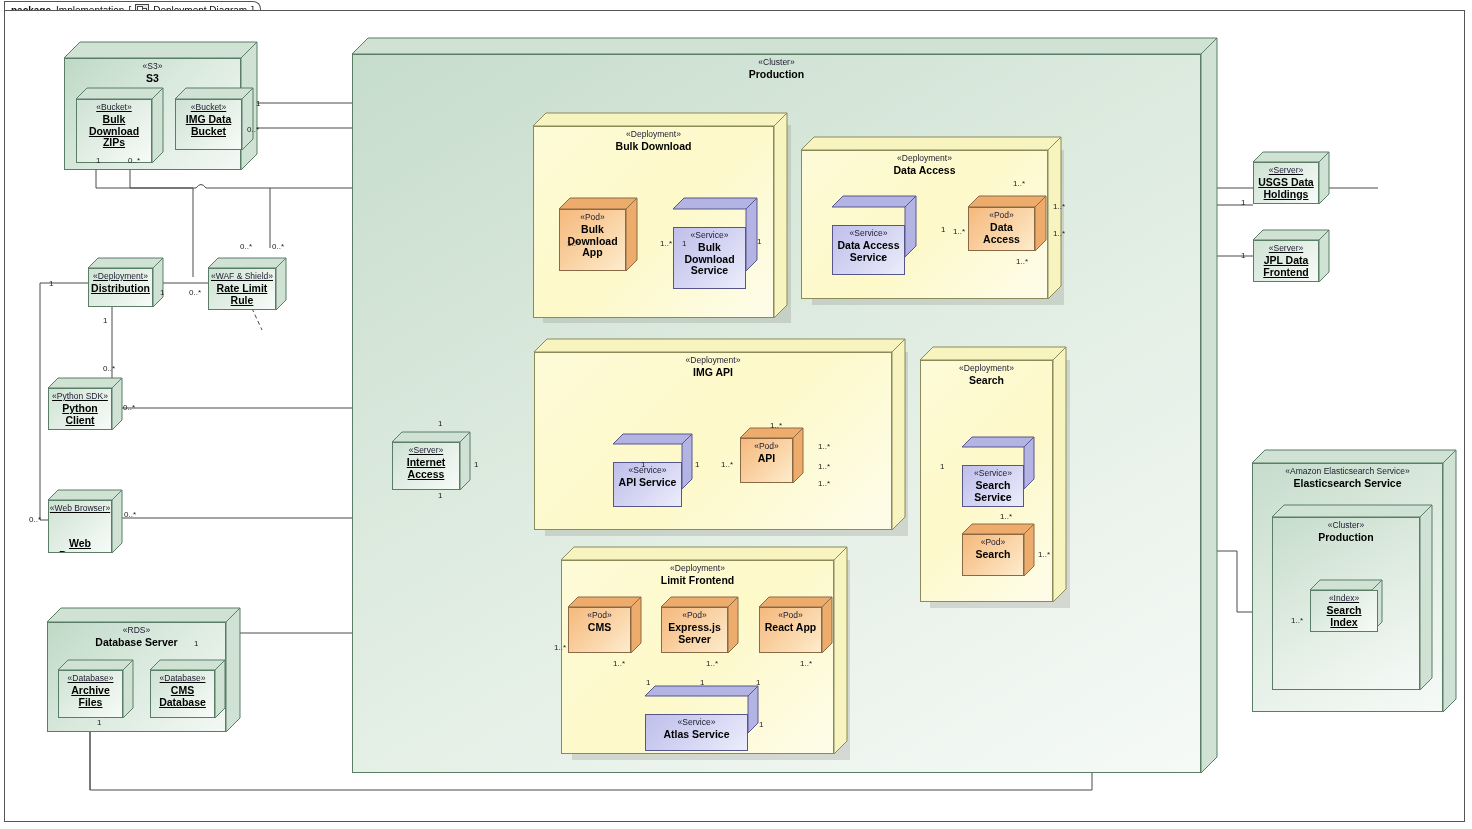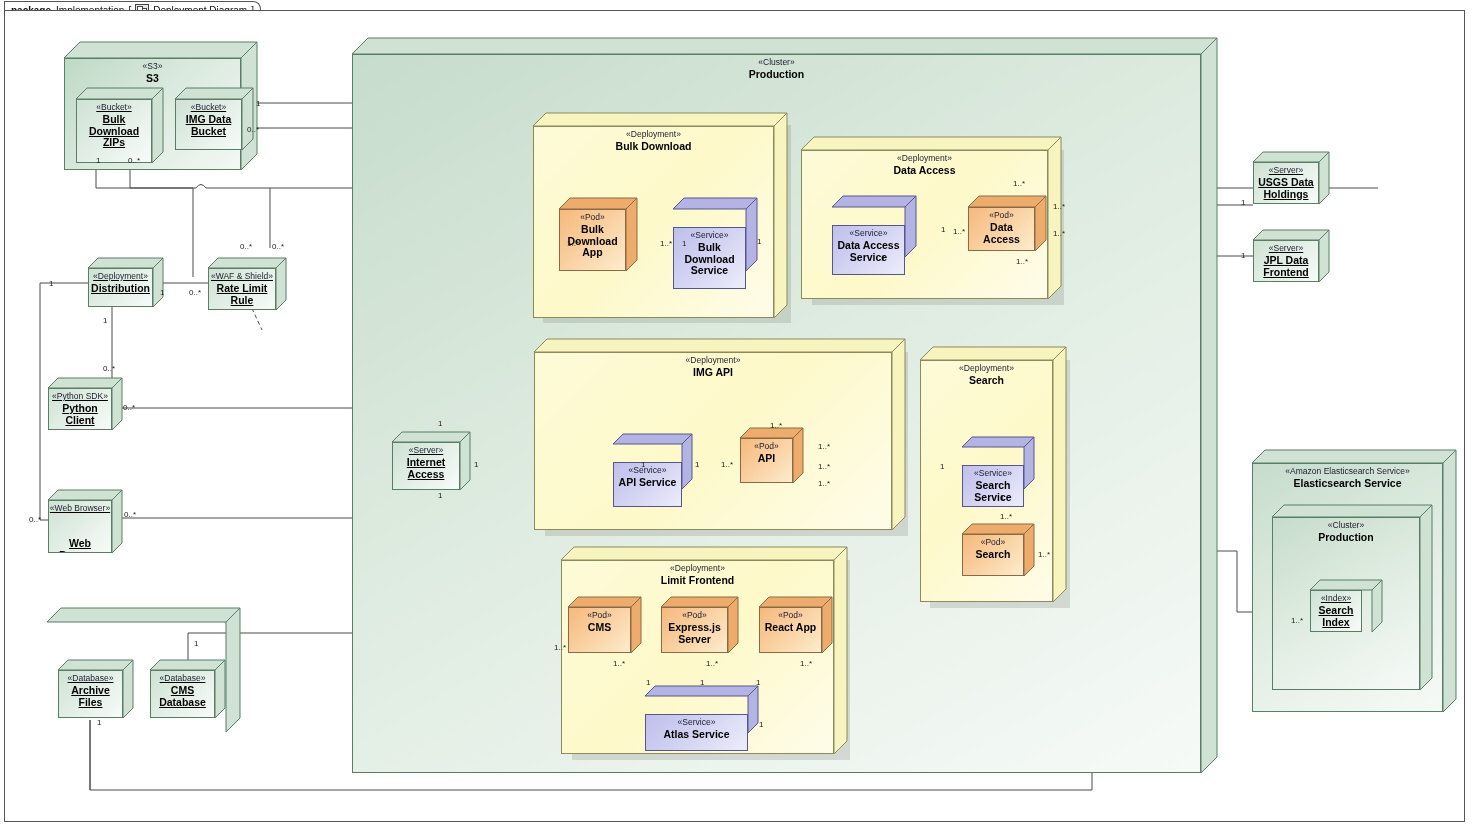--- a/index.html
+++ b/index.html
@@ -500,32 +500,36 @@
       <div class="stereo">«Cluster»</div>
       <div class="nname">Production</div>
     </div>
   </div>
 
   <div class="node green2" style="left:1310px;top:580px;width:72px;height:52px;">
     <svg width="72" height="52">
       <polygon class="poly" points="0,10 10,0 72,0 62,10"></polygon>
       <polygon class="poly" points="62,10 72,0 72,42 62,52"></polygon>
     </svg>
-    <div class="face" style="top:10px;width:52px;height:42px;">
+    <div class="face" style="top:10px;width:68px;height:42px;">
       <div class="stereo">«Index»</div>
       <div class="nname" style="white-space:pre-line">Search
 Index</div>
     </div>
   </div>
 
   <div class="node green" style="left:47px;top:608px;width:193px;height:124px;">
     <svg width="193" height="124">
       <polygon class="poly" points="0,14 14,0 193,0 179,14"></polygon>
       <polygon class="poly" points="179,14 193,0 193,110 179,124"></polygon>
     </svg>
+    <div class="face" style="top:14px;width:179px;height:110px;">
+      <div class="stereo">«RDS»</div>
+      <div class="nname">Database Server</div>
+    </div>
   </div>
 
   <div class="node green2" style="left:58px;top:660px;width:75px;height:58px;">
     <svg width="75" height="58">
       <polygon class="poly" points="0,10 10,0 75,0 65,10"></polygon>
       <polygon class="poly" points="65,10 75,0 75,48 65,58"></polygon>
     </svg>
     <div class="face" style="top:10px;width:65px;height:48px;">
       <div class="stereo">«Database»</div>
       <div class="nname" style="white-space:pre-line">Archive

